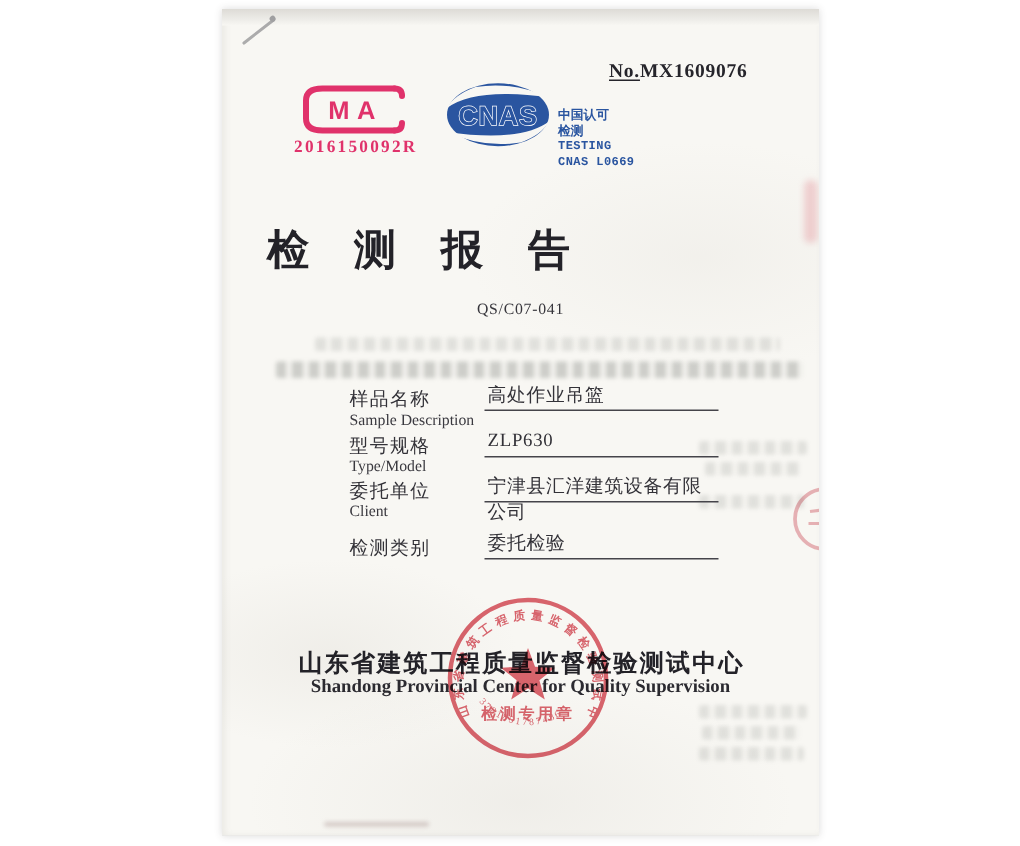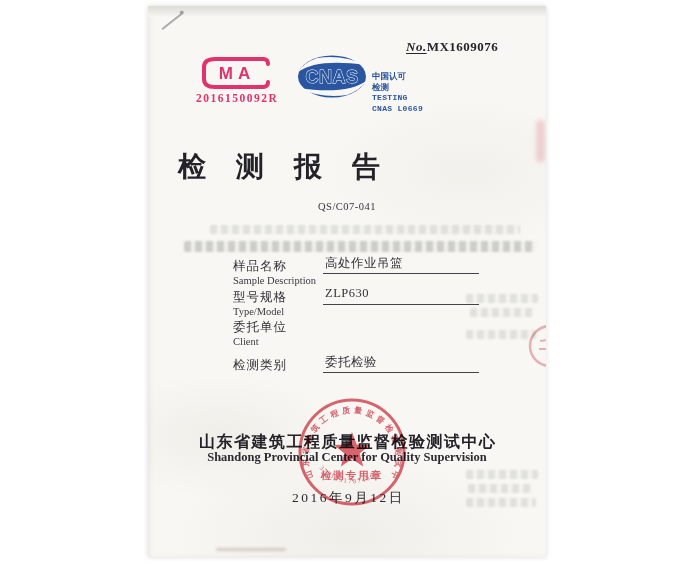--- a/index.html
+++ b/index.html
@@ -18,21 +18,21 @@
   }
   .crease { position:absolute; left:0; top:0; width:100%; height:11px;
     background:linear-gradient(#dddbd6, #efeeea 70%, #f8f7f3); }
   .pencil-mark { position:absolute; left:11px; top:14px; width:27px; height:2px;
     background:#98989a; transform:rotate(-38deg); border-radius:1px; opacity:0.8; }
   .pencil-mark::after { content:""; position:absolute; right:-1px; top:-2px; width:4px; height:4px;
     background:#8d8d90; border-radius:50%; }
 
   .report-no { position:absolute; left:258px; top:33px; font-weight:bold; font-size:13px;
     letter-spacing:0.5px; color:#26252b; }
-  .report-no .no-lbl { text-decoration:underline; text-underline-offset:2px;font-style:italic; }
+  .report-no .no-lbl { text-decoration:underline; text-underline-offset:2px; }
 
   
   .cma { position:absolute; left:48px; top:50px; width:80px; text-align:center; }
   .cma svg { display:block; margin:0 auto; }
   .cma-num { margin-top:2px; font-size:11.5px; letter-spacing:1.5px; color:#e0326b; font-weight:bold; }
 
   
   .cnas-logo { position:absolute; left:149px; top:48px; }
   .cnas-lines { position:absolute; left:224px; top:66px; color:#2a55a0; line-height:10.5px;
     font-family:Liberation Mono, monospace; }
@@ -130,29 +130,29 @@
     <div class="f-val">高处作业吊篮</div>
   </div>
   <div class="field-row" style="top:283px;">
     <div class="f-cn">型号规格</div>
     <div class="f-en">Type/Model</div>
     <div class="f-val">ZLP630</div>
   </div>
   <div class="field-row" style="top:313px;">
     <div class="f-cn">委托单位</div>
     <div class="f-en">Client</div>
+    <div class="f-val">宁津县汇洋建筑设备有限公司</div>
   </div>
   <div class="field-row" style="top:351px;">
     <div class="f-cn">检测类别</div>
     <div class="f-val">委托检验</div>
   </div>
 
   <div class="org-cn">山东省建筑工程质量监督检验测试中心</div>
   <div class="org-en1">Shandong Provincial Center for Quality Supervision</div>
-  <div class="date-line">2016年9月12日</div>
 
   <svg class="stamp" width="120" height="122" viewBox="0 0 120 122">
     <defs>
       <path id="arcTop" d="M 22,84 A 44,44 0 1 1 98,84" fill="none"></path>
       <path id="arcBottom" d="M 24,68 A 42,42 0 0 0 96,68" fill="none"></path>
     </defs>
     <circle cx="60" cy="57" r="52" fill="none" stroke="#d64552" stroke-width="3"></circle>
     <text font-size="8" fill="#d64552" letter-spacing="3.5" font-weight="bold">
       <textPath href="#arcTop" startOffset="2">山东省建筑工程质量监督检验测试中心</textPath>
     </text>

